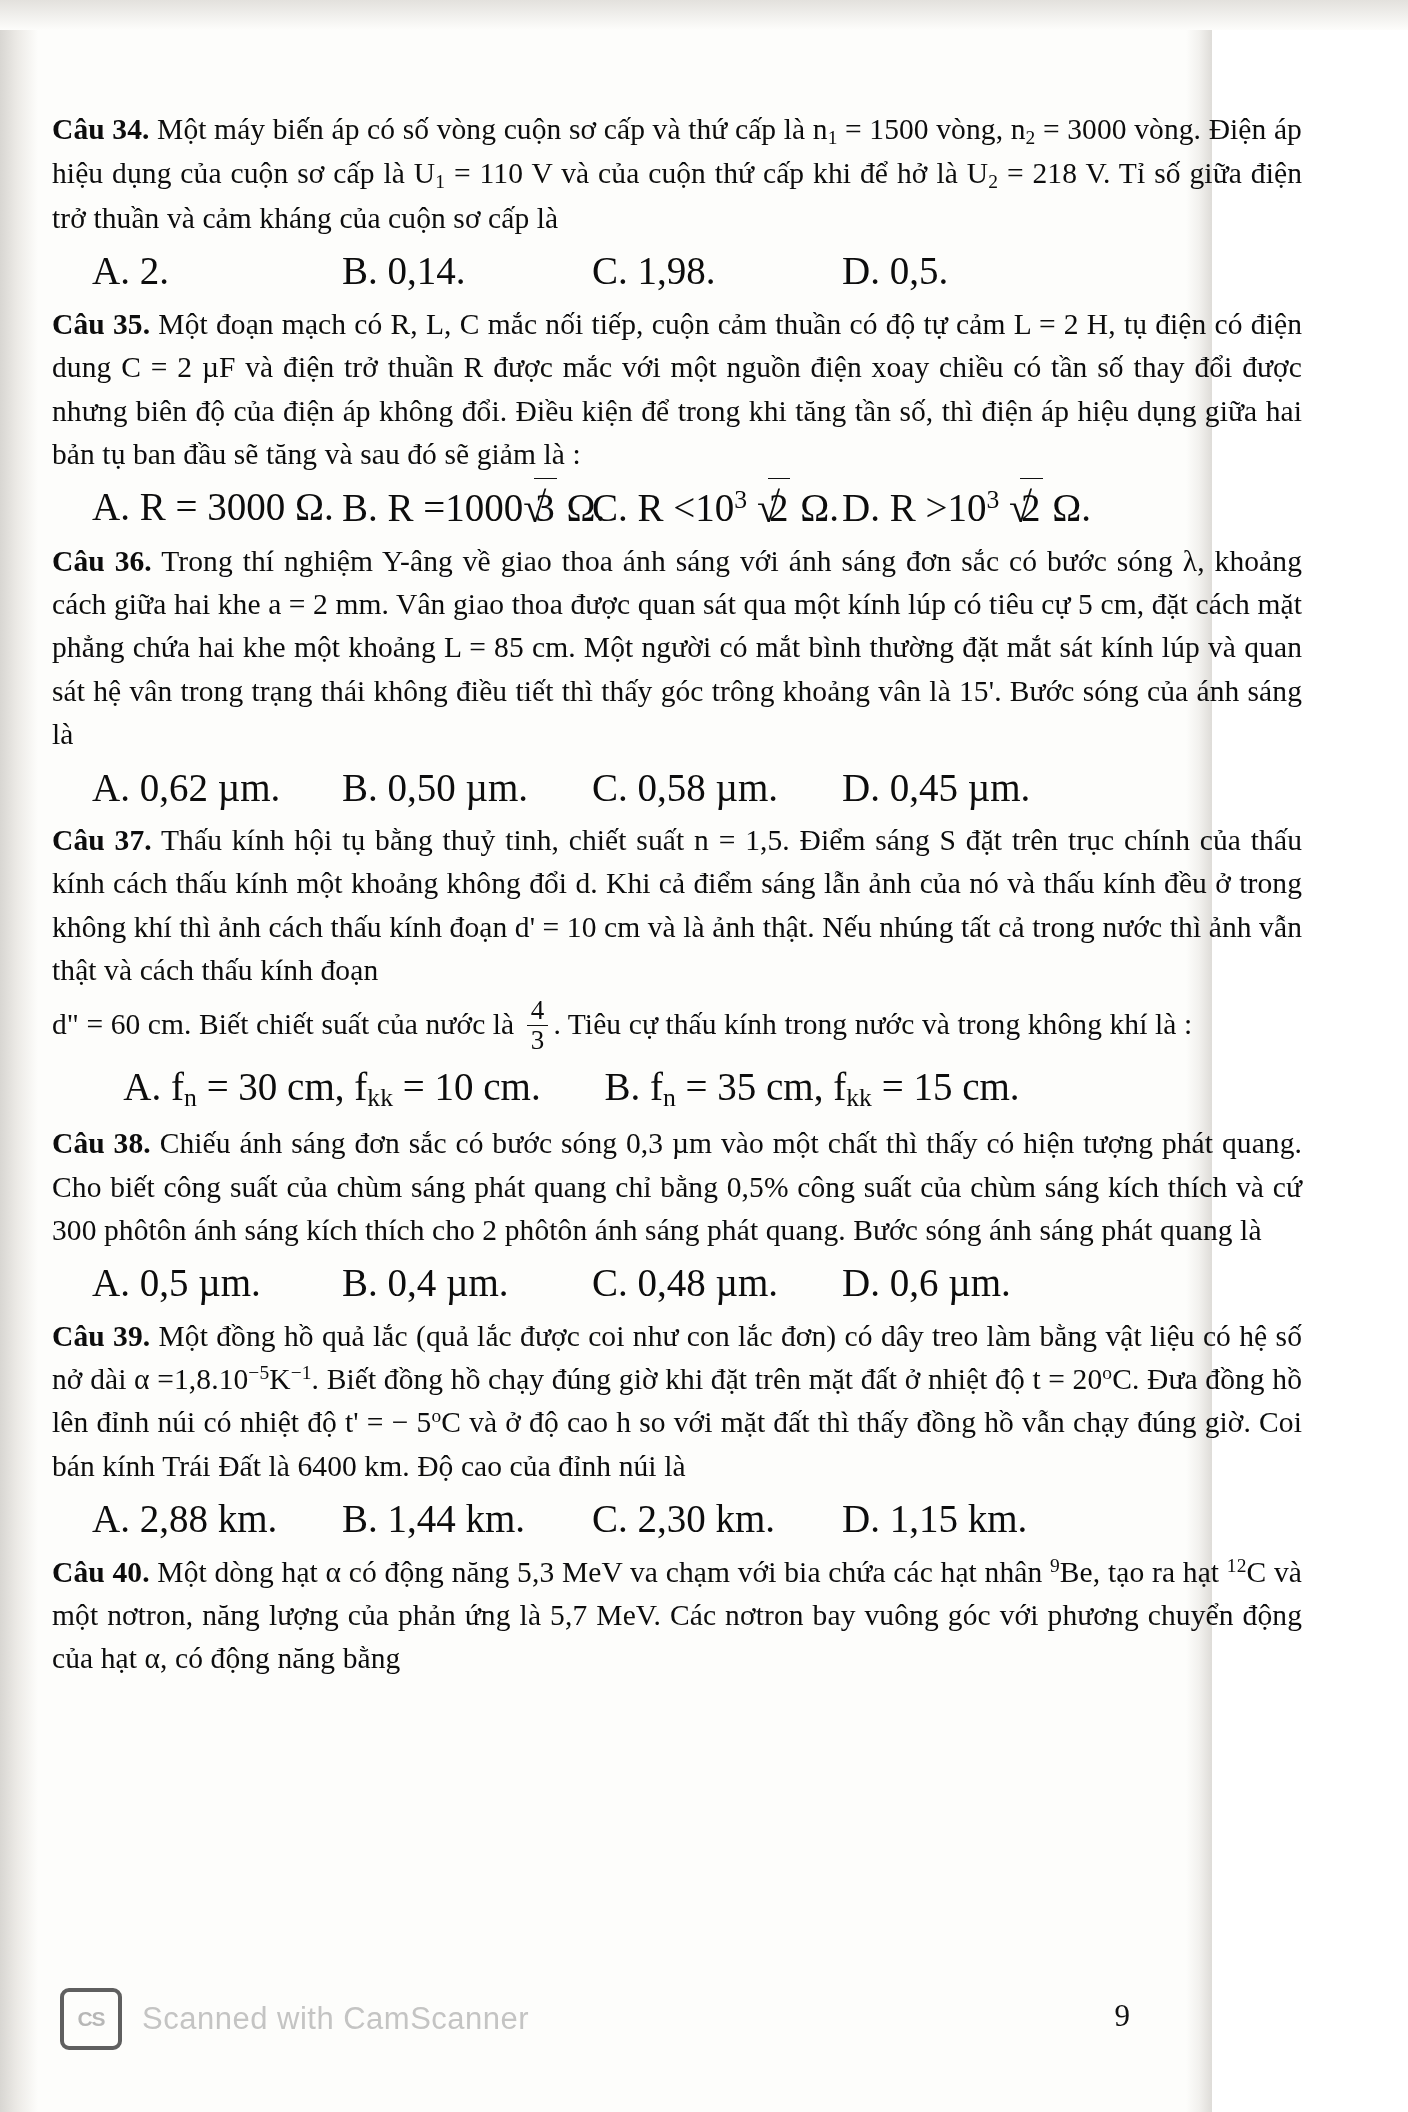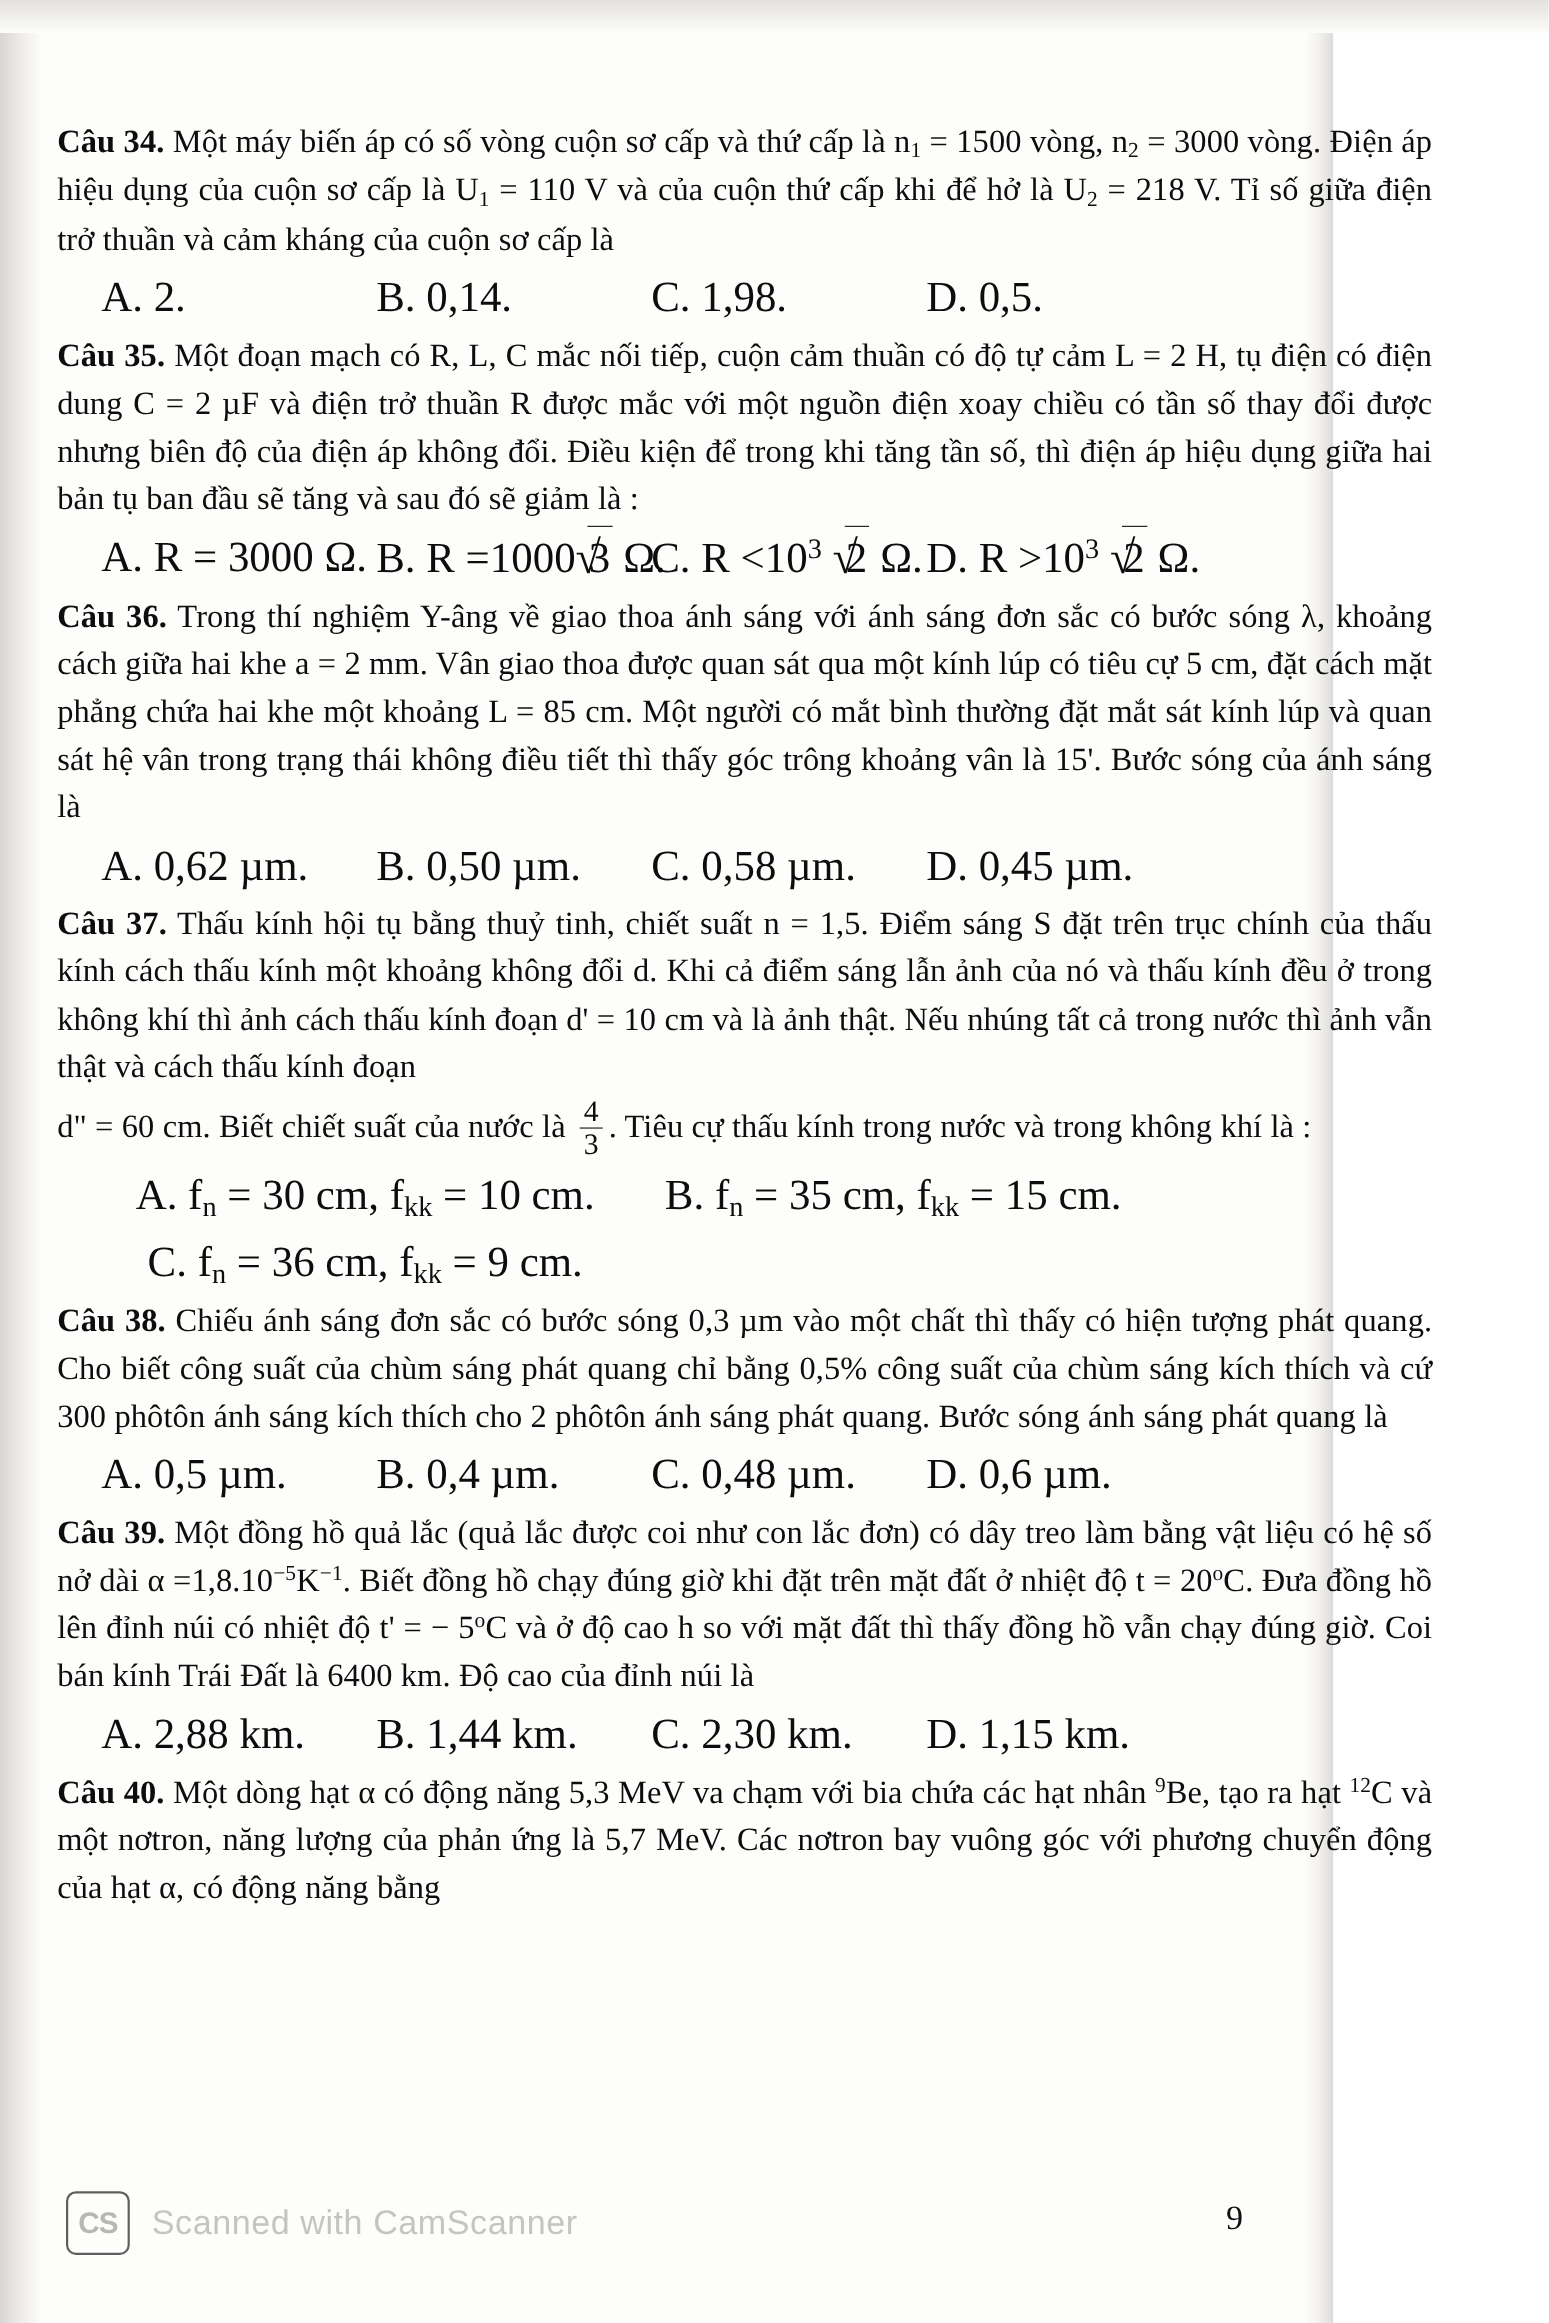--- a/index.html
+++ b/index.html
@@ -114,25 +114,25 @@
     position: absolute;
     left: 60px;
     bottom: 62px;
     display: flex;
     align-items: center;
     opacity: 0.62;
   }
   .cs-logo {
     width: 54px;
     height: 54px;
-    border: 2px solid #000000;
+    border: 4px solid #000000;
     border-radius: 9px;
     color: #8d8d8d;
     font-family: "Liberation Sans", sans-serif;
-    font-size: 27px;
+    font-size: 21px;
     font-weight: bold;
     display: flex;
     align-items: center;
     justify-content: center;
     letter-spacing: -1px;
   }
   .cs-text {
     margin-left: 20px;
     color: #a2a2a2;
     font-family: "Liberation Sans", sans-serif;
@@ -224,21 +224,20 @@
           <span class="den">3</span>
         </span>. Tiêu cự thấu kính trong nước và trong
         không khí là :
       </span>
     </div>
     <div class="opts two-col">
       <span class="opt">A. f<sub>n</sub> = 30 cm, f<sub>kk</sub> = 10 cm.</span>
       <span class="opt">B. f<sub>n</sub> = 35 cm, f<sub>kk</sub> = 15 cm.</span>
     </div>
     <div class="opts two-col">
-      <span class="opt">C. f<sub>n</sub> = 36 cm, f<sub>kk</sub> = 9 cm.</span>
     </div>
 
     <div class="q">
       <span class="label">Câu 38.</span>
       <span>
         Chiếu ánh sáng đơn sắc có bước sóng 0,3 µm vào một chất thì thấy có hiện
         tượng phát quang. Cho biết công suất của chùm sáng phát quang chỉ bằng 0,5% công
         suất của chùm sáng kích thích và cứ 300 phôtôn ánh sáng kích thích cho 2 phôtôn
         ánh sáng phát quang. Bước sóng ánh sáng phát quang là
       </span>

